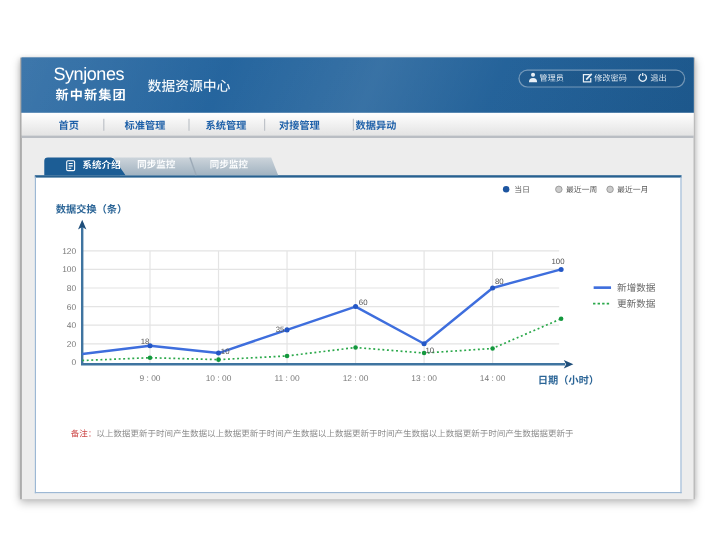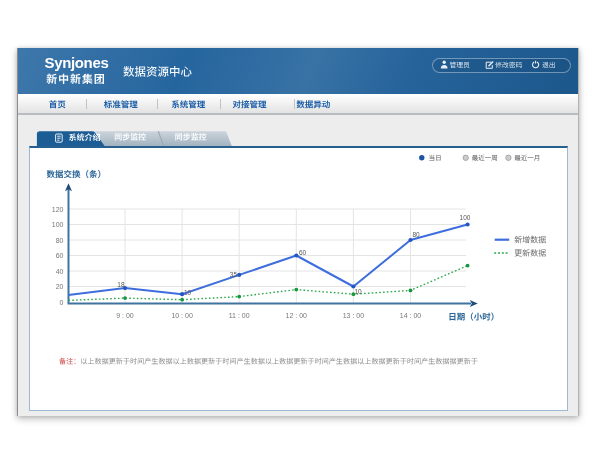--- a/index.html
+++ b/index.html
@@ -1,18 +1,18 @@
 <!DOCTYPE html>
 <html><head><meta charset="utf-8"><style>
 *{margin:0;padding:0;box-sizing:border-box}
 html,body{width:600px;height:450px;background:#ffffff;font-family:"Liberation Sans",sans-serif;overflow:hidden}
 #win{position:absolute;left:17px;top:48px;width:562px;height:368px;background:#ededed;box-shadow:0 3px 7px rgba(0,0,0,.25),0 0 4px rgba(0,0,0,.14);border-left:1px solid #8c8c8c;border-right:1px solid #b2b2b2}
 #hdr{position:absolute;left:0;top:0;width:100%;height:46px;background:linear-gradient(125deg,#2b6aa3 0%,#23639c 45%,#1e5c93 100%);background-color:#23639c}
 #hdr .shine{position:absolute;left:0;top:0;width:100%;height:100%;background:linear-gradient(112deg,rgba(255,255,255,.09) 0%,rgba(255,255,255,0) 30%,rgba(255,255,255,.10) 52%,rgba(255,255,255,.02) 70%,rgba(0,0,0,.05) 100%)}
-#logo{position:absolute;left:26.5px;top:5.8px;color:#fff;font-weight:bold;font-size:15px;letter-spacing:-0.35px}
+#logo{position:absolute;left:26.5px;top:5.8px;color:#fff;font-weight:normal;font-size:15px;letter-spacing:-0.35px}
 #pill{position:absolute;left:414px;top:9.5px;width:139px;height:15px;border:1px solid rgba(255,255,255,.38);border-radius:8px;background:rgba(10,40,70,.10)}
 #nav{position:absolute;left:0;top:46px;width:100%;height:20.5px;background:linear-gradient(#ffffff,#e3e3e3);border-bottom:2px solid #b9bdc3}
 #nav i{position:absolute;top:4.5px;width:1px;height:10.5px;background:#bfc3c9}
 #tabs{position:absolute;left:0;top:0;width:600px;height:450px;pointer-events:none}
 #panel{position:absolute;left:11px;top:97.5px;width:539px;height:265px;background:#ffffff;border:1px solid #9db8d4;border-top:2px solid #27608f}
 #ovl{position:absolute;left:0;top:0;width:600px;height:450px}
 </style></head><body>
 <div id="win">
   <div id="hdr">
       <div class="shine"></div>

